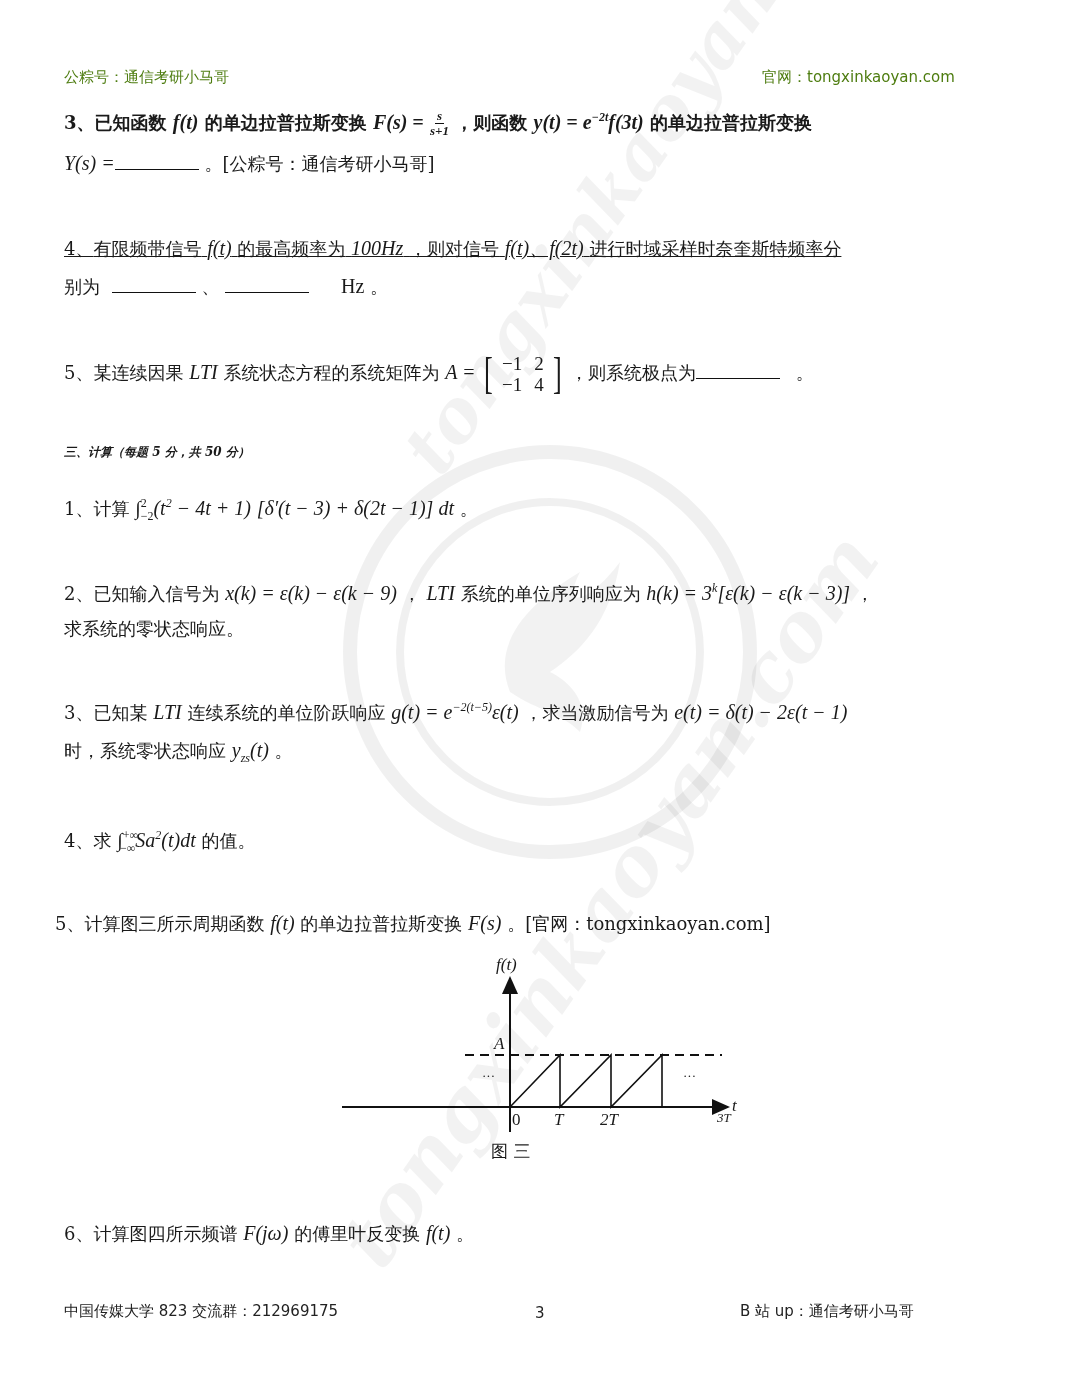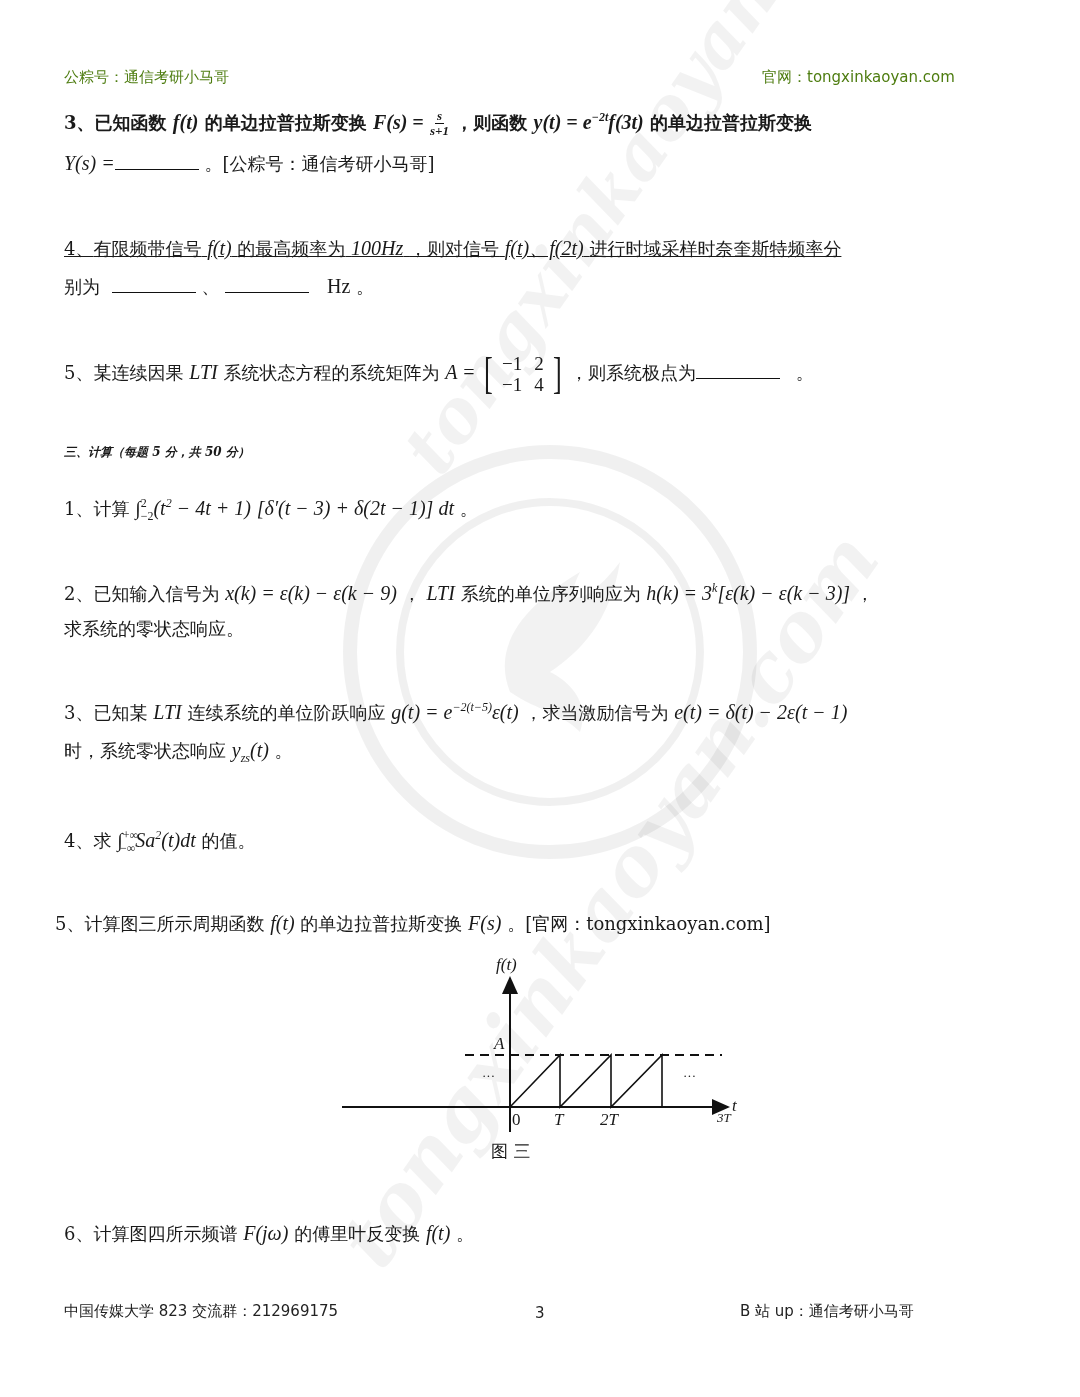--- a/index.html
+++ b/index.html
@@ -63,21 +63,21 @@
   <span class="m">100Hz</span>
   <span>，则对信号</span>
   <span class="m">f(t)、f(2t)</span>
   <span>进行时域采样时奈奎斯特频率分</span>
 </div>
 <div class="abs line" style="left:64px;top:273px;">
   <span>别为</span>
   <span class="blank" style="width:84px;margin-left:6px;"></span>
   <span>、</span>
   <span class="blank" style="width:84px;"></span>
-  <span class="mr" style="margin-left:12px;">Hz</span>
+  <span class="mr" style="margin-left:26px;">Hz</span>
   <span>。</span>
 </div>
 
 <div class="abs line" style="left:64px;top:352px;">
   <span>5、</span><span>某连续因果</span>
   <span class="m">LTI</span>
   <span>系统状态方程的系统矩阵为</span>
   <span class="m">A =</span>
   <span class="matrix">
     <span class="br">[</span>

